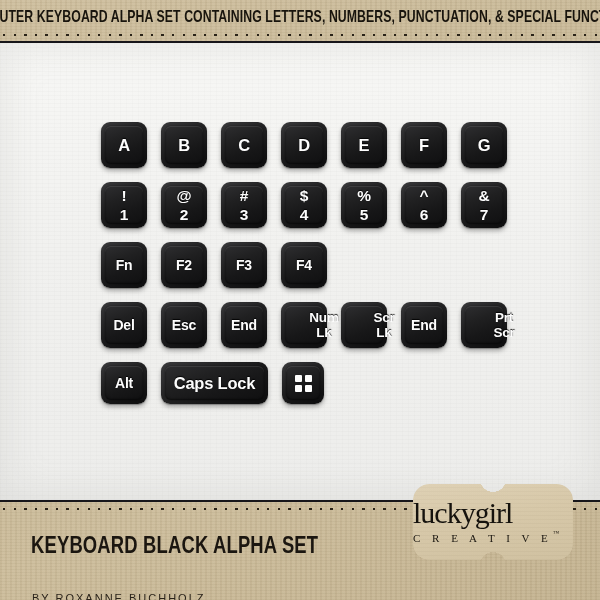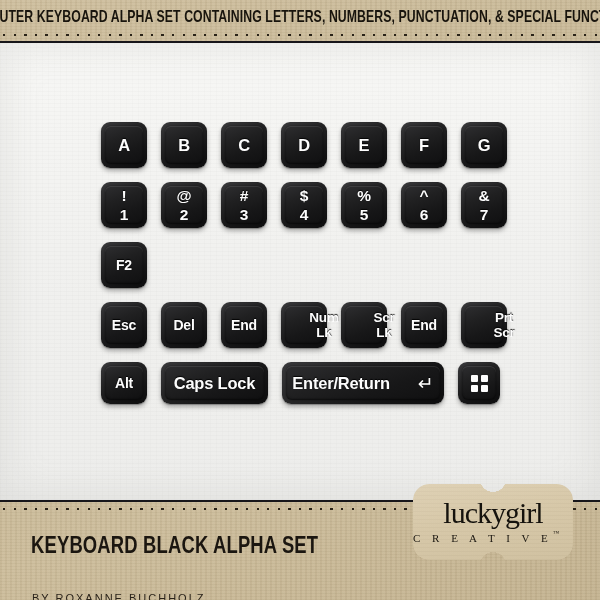--- a/index.html
+++ b/index.html
@@ -161,21 +161,21 @@
     -webkit-mask-image:
       radial-gradient(circle 13px at 50% -5px, transparent 98%, #000 100%),
       radial-gradient(circle 13px at 50% calc(100% + 5px), transparent 98%, #000 100%);
     -webkit-mask-composite:source-in;
     mask-image:
       radial-gradient(circle 13px at 50% -5px, transparent 98%, #000 100%),
       radial-gradient(circle 13px at 50% calc(100% + 5px), transparent 98%, #000 100%);
     mask-composite:intersect;
   }
   .logo-main{
-    position:absolute;left:0;top:14px;width:160px;text-align:center;
+    position:absolute;left:0;top:14px;width:160px;text-align:left;
     font-family:"Liberation Serif",serif;
     font-size:30px;color:#15120d;line-height:1;
     letter-spacing:-1px;
   }
   .logo-sub{
     position:absolute;left:0;top:48px;width:160px;text-align:left;
     font-family:"Liberation Serif",serif;
     font-size:11px;color:#1a1610;letter-spacing:4.5px;
     white-space:nowrap;
   }
@@ -333,33 +333,48 @@
         <div class="key dual">
           <div class="face">
             <span class="lbl">&amp;</span>
             <span class="lbl">7</span>
           </div>
         </div>
       </div>
       <div class="key-row">
         <div class="key small">
           <div class="face">
+            <span class="lbl">Fn</span>
+          </div>
+        </div>
+        <div class="key small">
+          <div class="face">
             <span class="lbl">F2</span>
+          </div>
+        </div>
+        <div class="key small">
+          <div class="face">
+            <span class="lbl">F3</span>
+          </div>
+        </div>
+        <div class="key small">
+          <div class="face">
+            <span class="lbl">F4</span>
           </div>
         </div>
       </div>
       <div class="key-row">
         <div class="key small">
           <div class="face">
+            <span class="lbl">Del</span>
+          </div>
+        </div>
+        <div class="key small">
+          <div class="face">
             <span class="lbl">Esc</span>
-          </div>
-        </div>
-        <div class="key small">
-          <div class="face">
-            <span class="lbl">Del</span>
           </div>
         </div>
         <div class="key small">
           <div class="face">
             <span class="lbl">End</span>
           </div>
         </div>
         <div class="key stack dual">
           <div class="face">
             <span class="lbl">Num</span>
@@ -386,26 +401,20 @@
       </div>
       <div class="key-row">
         <div class="key small w-alt h-wide">
           <div class="face">
             <span class="lbl">Alt</span>
           </div>
         </div>
         <div class="key w-caps h-wide">
           <div class="face">
             <span class="lbl">Caps Lock</span>
-          </div>
-        </div>
-        <div class="key w-enter h-wide">
-          <div class="face">
-            <span class="lbl">Enter/Return</span>
-            <span class="enter-arrow">↵</span>
           </div>
         </div>
         <div class="key w-win h-wide">
           <div class="face">
             <span class="win-grid">
               <span></span>
               <span></span>
               <span></span>
               <span></span>
             </span>

